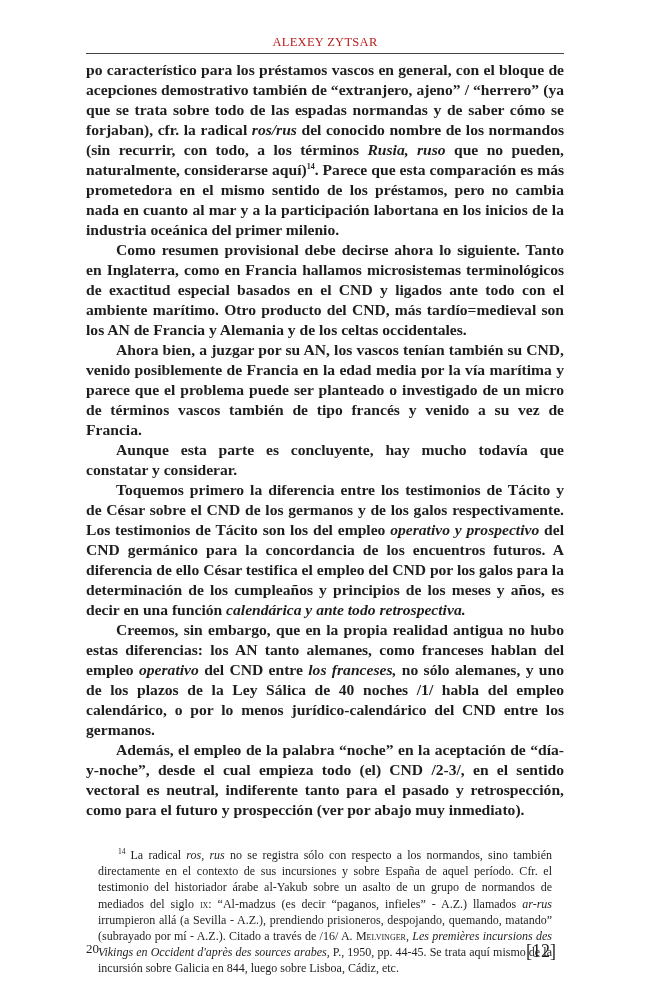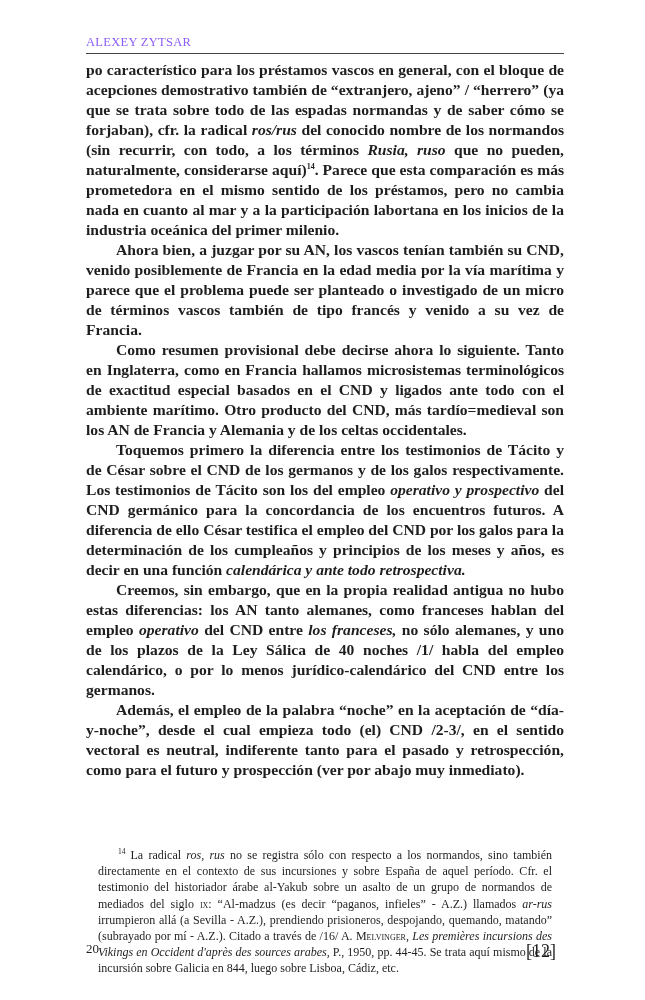--- a/index.html
+++ b/index.html
@@ -1,20 +1,20 @@
 <!DOCTYPE html>
 <html><head>
 <meta charset="utf-8">
 <style>
   html, body { margin: 0; padding: 0; background: #ffffff; }
   body { width: 645px; height: 1000px; position: relative; overflow: hidden;
          font-family: "Liberation Serif", "DejaVu Serif", serif; color: #1e1e1e; }
   .page { position: absolute; left: 86px; top: 0; width: 478px; }
-  .running-head { position: absolute; top: 35px; left: 0; width: 478px; text-align: left;
-                  font-size: 12.5px; letter-spacing: 0.3px; color: #8b5cf6; }
+  .running-head { position: absolute; top: 35px; left: 0; width: 478px; text-align: center;
+                  font-size: 12.5px; letter-spacing: 0.3px; color: #b91c1c; }
   .head-rule { position: absolute; top: 53px; left: 0; width: 478px; height: 0;
                border-top: 1px solid #444; }
   .body { position: absolute; top: 60px; left: 0; width: 478px;
           font-size: 15.6px; line-height: 20px; text-align: justify; hyphens: manual; }
   .body p { margin: 0; text-indent: 0; font-weight: bold; }
   .body p.indent { text-indent: 30px; }
   .section-mark { text-align: center !important; color: #999; font-size: 14px;
                   margin: 22px 0 24px 0 !important; letter-spacing: 1px; text-indent: 0 !important; }
   .sup { font-size: 8px; vertical-align: super; line-height: 0; }
   .footnotes { position: absolute; top: 835px; left: 0; width: 478px;
@@ -30,25 +30,26 @@
 <body>
 
 <div class="page">
 
   <div class="running-head">ALEXEY ZYTSAR</div>
   <div class="head-rule"></div>
 
   <div class="body">
     <p><span>po característico para los préstamos vascos en general, con el bloque de acepciones demostrativo también de “extranjero, ajeno” / “herrero” (ya que se trata sobre todo de las espadas normandas y de saber cómo se forjaban), cfr. la radical </span><i>ros/rus</i><span>  del conocido nombre de los normandos (sin recurrir, con todo, a los términos </span><i>Rusia, ruso</i><span> que no pueden, naturalmente, considerarse aquí)</span><span class="sup">14</span><span>. Parece que esta comparación es más prometedora en el mismo sentido de los préstamos, pero no cambia nada en cuanto al mar y a la participación labortana en los inicios de la industria oceánica del primer milenio.</span></p>
 
+    <p class="indent">Como resumen provisional debe decirse ahora lo siguiente. Tanto en Inglaterra, como en Francia hallamos microsistemas terminológicos de exactitud especial basados en el CND y ligados ante todo con el ambiente marítimo. Otro producto del CND, más tardío=medieval son los AN de Francia y Alemania y de los celtas occidentales.</p>
+
     <p class="indent">Ahora bien, a juzgar por su AN, los vascos tenían también su CND, venido posiblemente de Francia en la edad media por la vía marítima y parece que el problema puede ser planteado o investigado de un micro de términos vascos también de tipo francés y venido a su vez de Francia.</p>
 
-    <p class="indent">Como resumen provisional debe decirse ahora lo siguiente. Tanto en Inglaterra, como en Francia hallamos microsistemas terminológicos de exactitud especial basados en el CND y ligados ante todo con el ambiente marítimo. Otro producto del CND, más tardío=medieval son los AN de Francia y Alemania y de los celtas occidentales.</p>
 
-
+    <p class="indent">Aunque esta parte es concluyente, hay mucho todavía que constatar y considerar.</p>
 
     <p class="indent"><span>Toquemos primero la diferencia entre los testimonios de Tácito y de César sobre el CND de los germanos y de los galos respectivamente. Los testimonios de Tácito son los del empleo </span><i>operativo y prospectivo</i><span> del CND germánico para la concordancia de los encuentros futuros. A diferencia de ello César testifica el empleo del CND por los galos para la determinación de los cumpleaños y principios de los meses y años, es decir en una función </span><i>calendárica y ante todo retrospectiva.</i></p>
 
     <p class="indent"><span>Creemos, sin embargo, que en la propia realidad antigua no hubo estas diferencias: los AN tanto alemanes, como franceses hablan del empleo </span><i>operativo</i><span> del CND entre </span><i>los franceses,</i><span> no sólo alemanes, y uno de los plazos de la Ley Sálica de 40 noches /1/ habla del empleo calendárico, o por lo menos jurídico-calendárico del CND entre los germanos.</span></p>
 
     <p class="indent">Además, el empleo de la palabra “noche” en la aceptación de “día-y-noche”, desde el cual empieza todo (el) CND /2-3/, en el sentido vectoral es neutral, indiferente tanto para el pasado y retrospección, como para el futuro y prospección (ver por abajo muy inmediato).</p>
 
   </div>
 
   <div class="footnotes">

